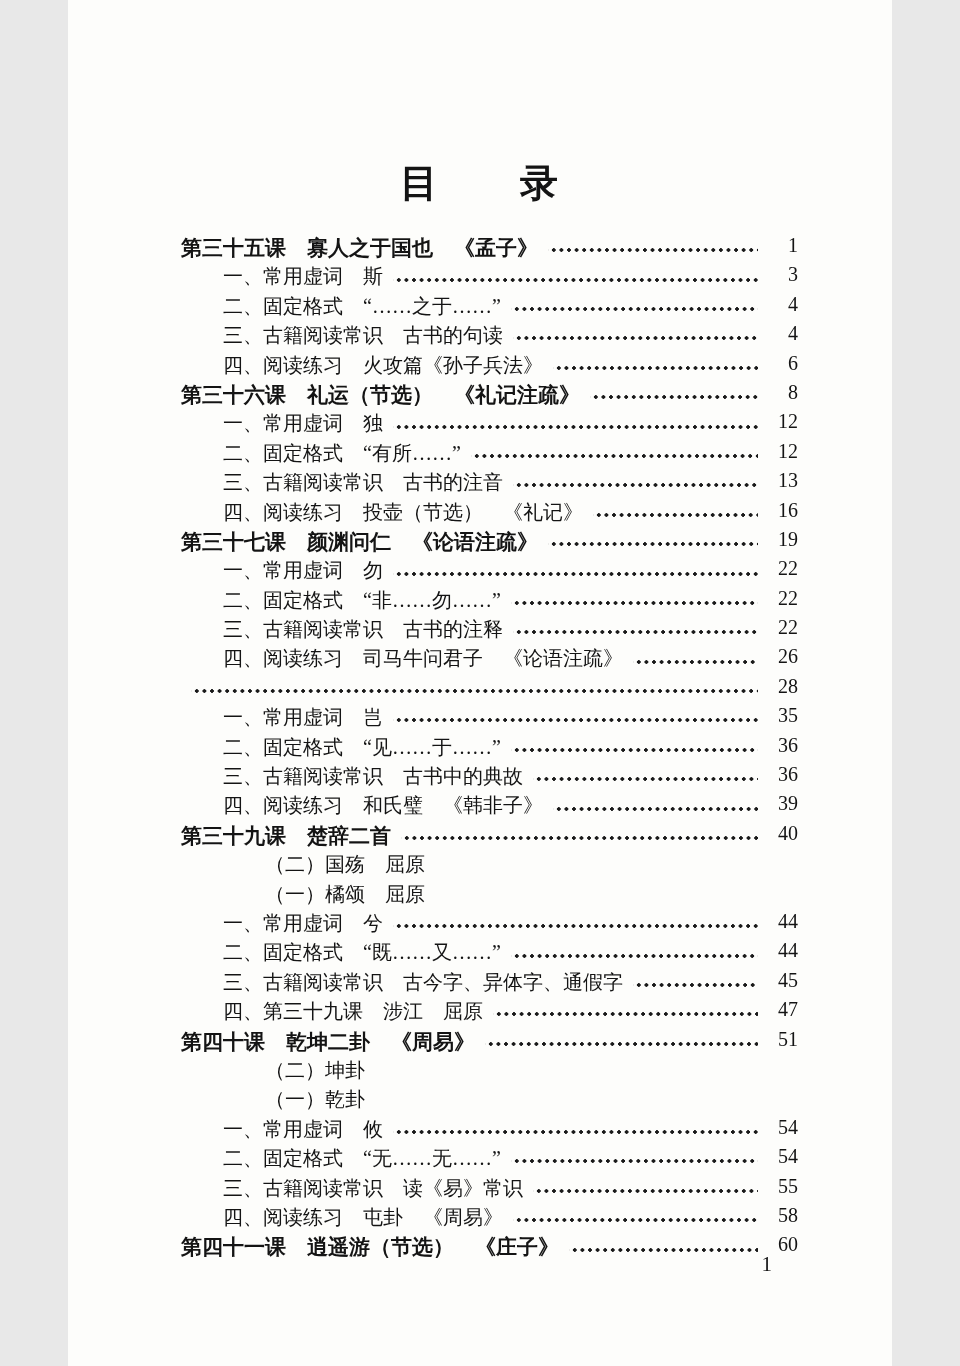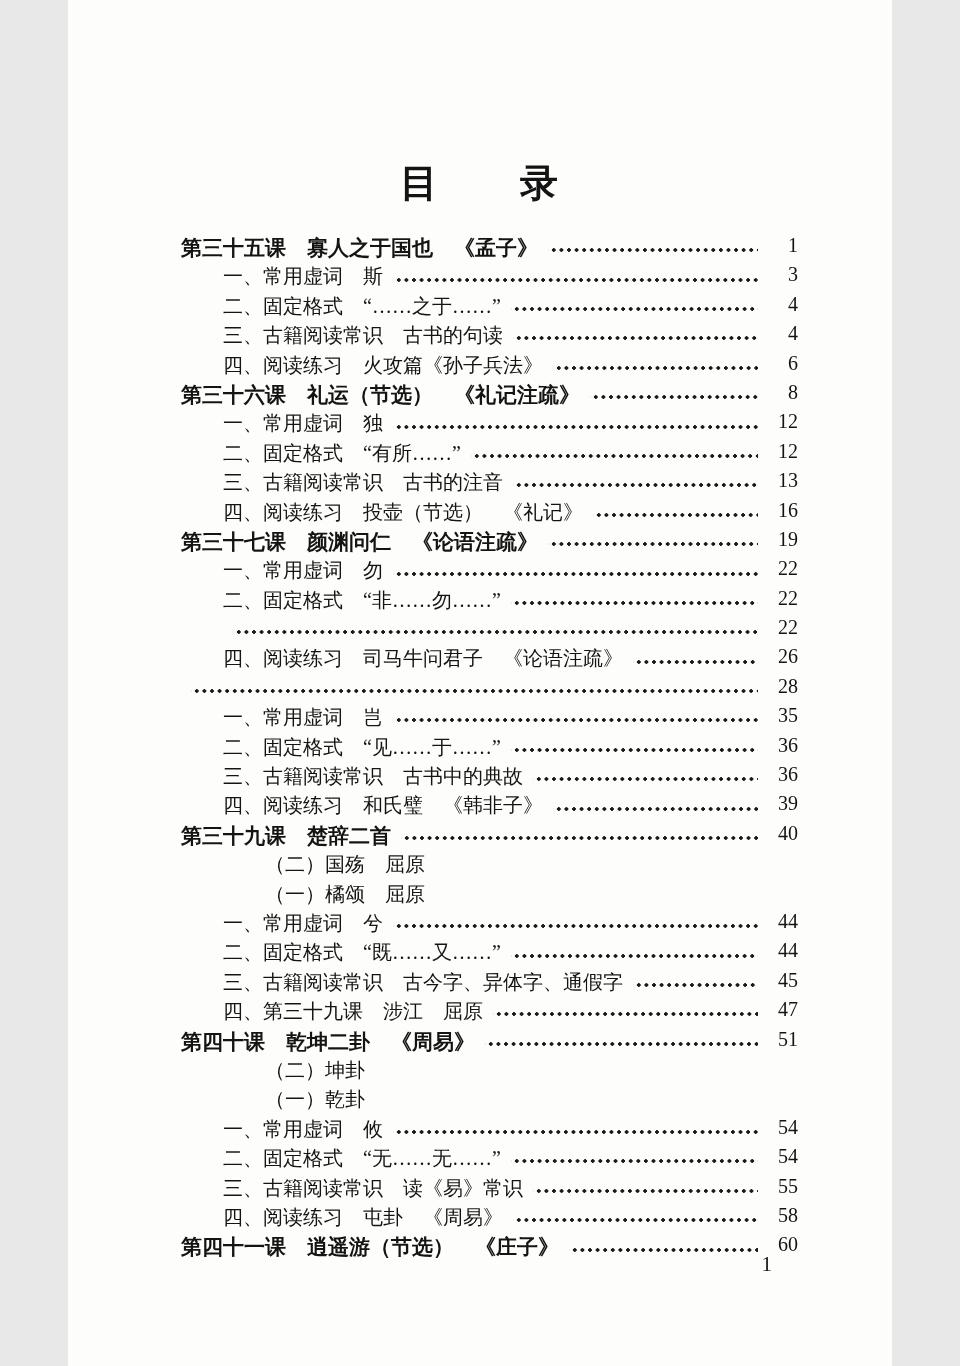--- a/index.html
+++ b/index.html
@@ -138,20 +138,21 @@
         <span class="label">一、常用虚词　勿</span>
         <span class="leader"></span>
         <span class="pagenum">22</span>
       </div>
       <div class="row sub">
         <span class="label">二、固定格式　“非……勿……”</span>
         <span class="leader"></span>
         <span class="pagenum">22</span>
       </div>
       <div class="row sub">
+        <span class="label">三、古籍阅读常识　古书的注释</span>
         <span class="leader"></span>
         <span class="pagenum">22</span>
       </div>
       <div class="row sub">
         <span class="label">四、阅读练习　司马牛问君子　《论语注疏》</span>
         <span class="leader"></span>
         <span class="pagenum">26</span>
       </div>
       <div class="row lesson">
         <span class="leader"></span>

